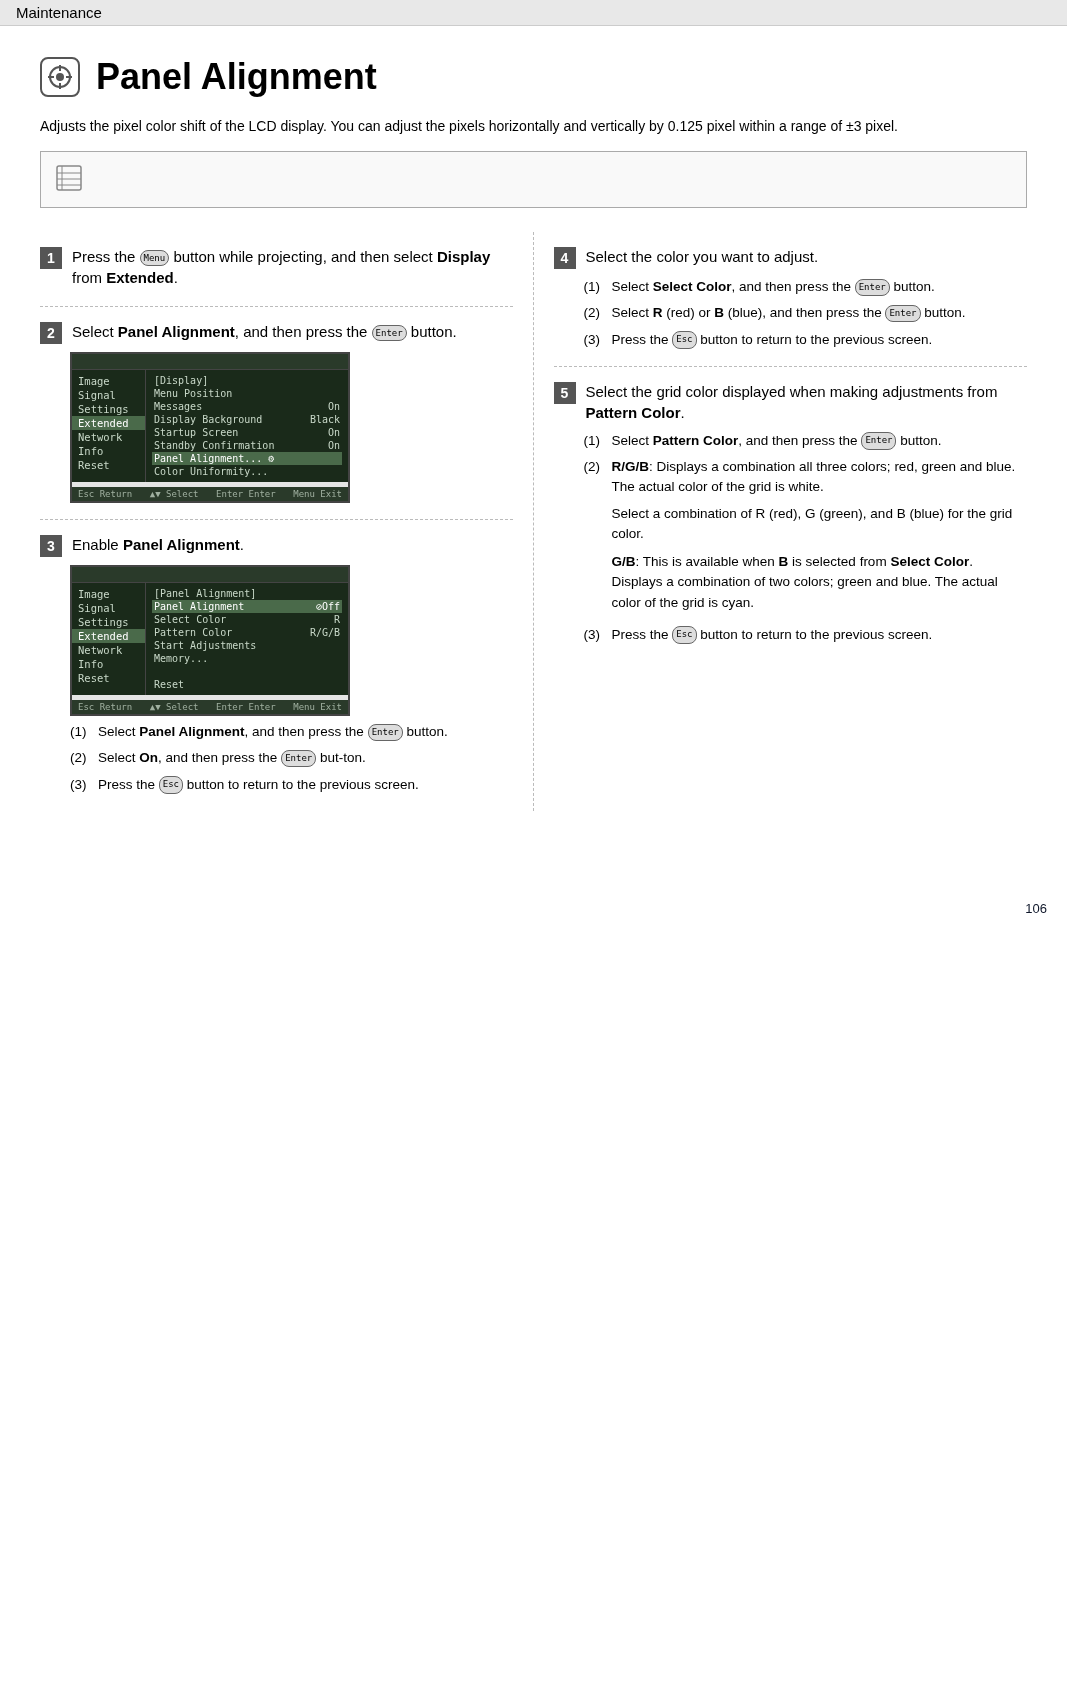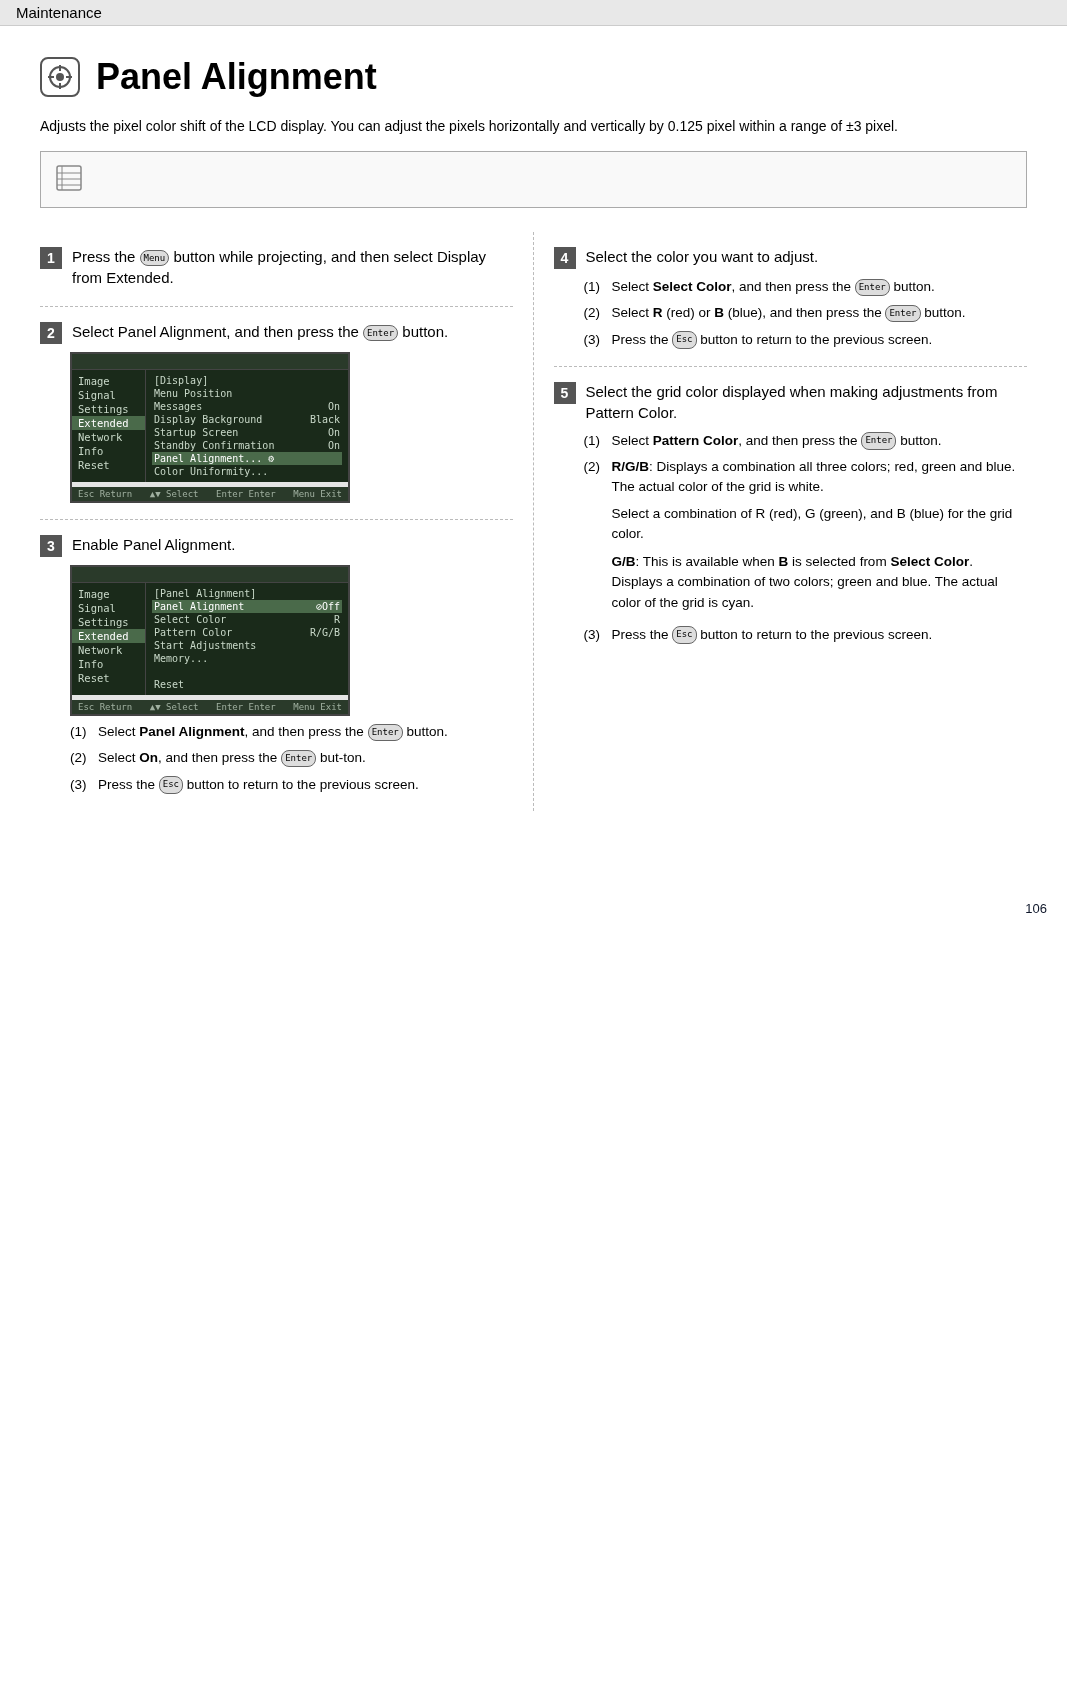--- a/index.html
+++ b/index.html
@@ -99,21 +99,21 @@
       display: flex;
       align-items: center;
       justify-content: center;
       flex-shrink: 0;
       margin-top: 1px;
     }
     .step-title {
       font-size: 15px;
       line-height: 1.4;
     }
-    .step-title b { font-weight: normal; }
+    .step-title b { font-weight: bold; }
 
     
     .lcd-screen {
       background: #1a2a1a;
       color: #e0e0c0;
       font-family: monospace;
       font-size: 11px;
       border: 2px solid #444;
       margin: 8px 0 6px 30px;
       width: 280px;

